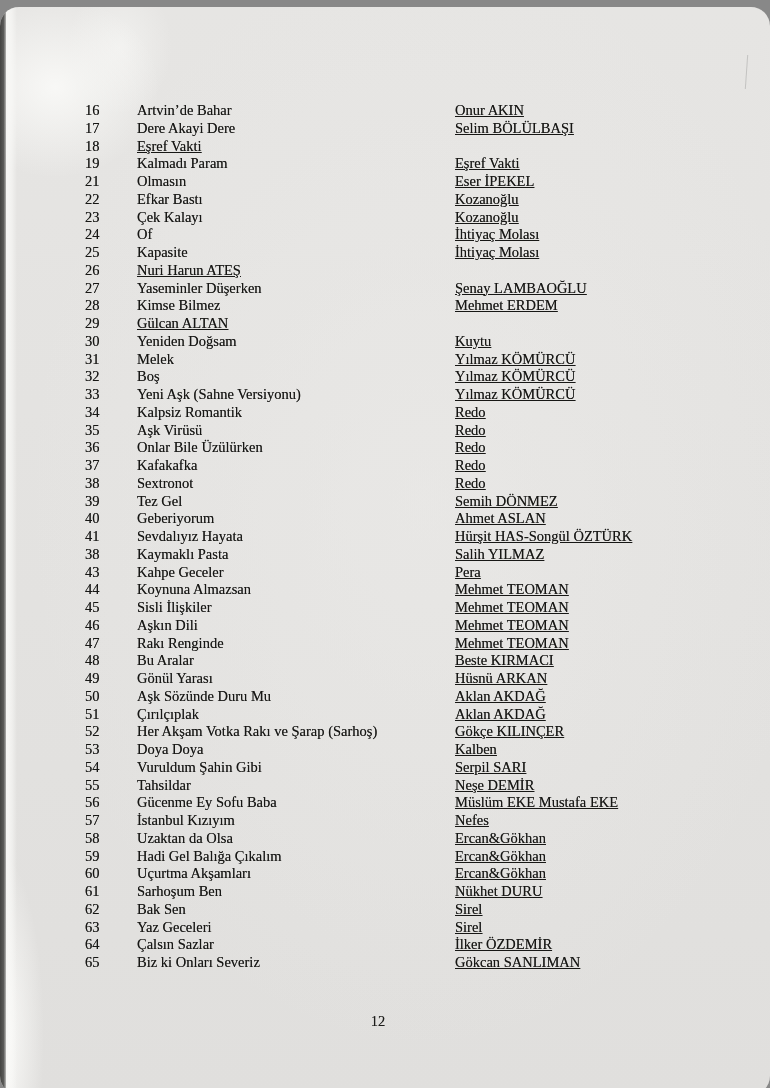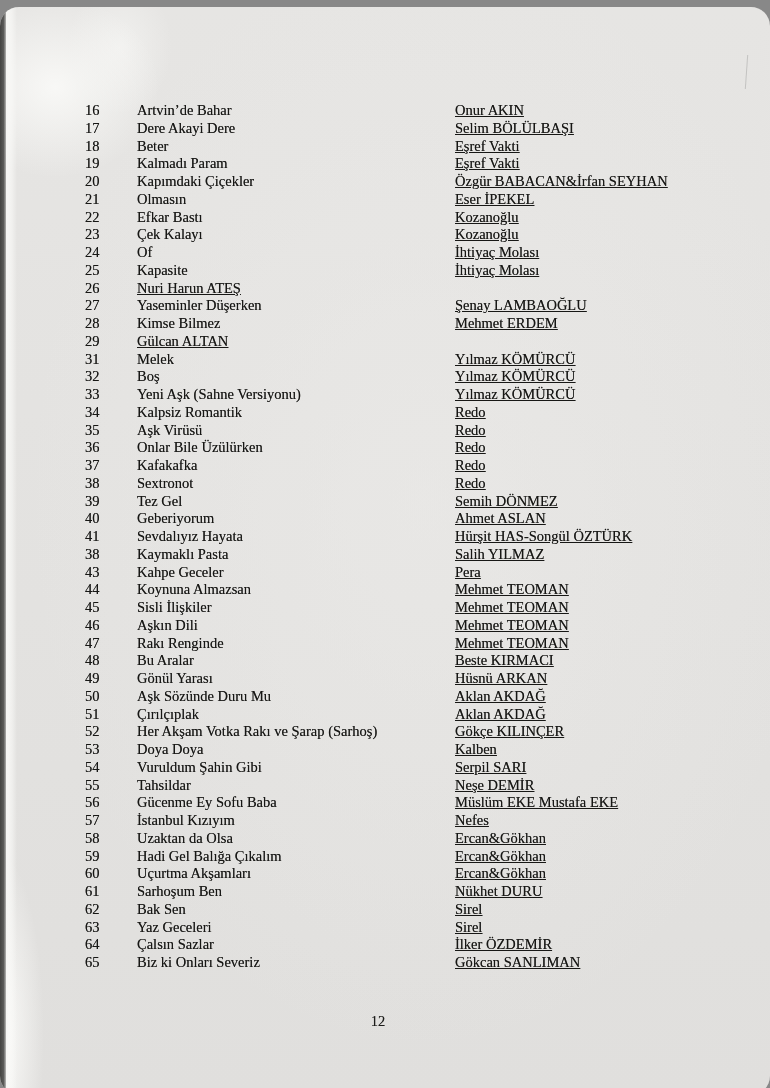--- a/index.html
+++ b/index.html
@@ -75,35 +75,29 @@
       </div>
 
       <div class="row">
         <span class="col-num">17</span>
         <span class="col-title">Dere Akayi Dere</span>
         <span class="col-artist">Selim BÖLÜLBAŞI</span>
       </div>
 
       <div class="row">
         <span class="col-num">18</span>
-        <span class="col-title">Beter</span>
         <span class="col-artist">Eşref Vakti</span>
       </div>
 
       <div class="row">
         <span class="col-num">19</span>
         <span class="col-title">Kalmadı Param</span>
         <span class="col-artist">Eşref Vakti</span>
       </div>
 
-      <div class="row">
-        <span class="col-num">20</span>
-        <span class="col-title">Kapımdaki Çiçekler</span>
-        <span class="col-artist">Özgür BABACAN&amp;İrfan SEYHAN</span>
-      </div>
 
       <div class="row">
         <span class="col-num">21</span>
         <span class="col-title">Olmasın</span>
         <span class="col-artist">Eser İPEKEL</span>
       </div>
 
       <div class="row">
         <span class="col-num">22</span>
         <span class="col-title">Efkar Bastı</span>
@@ -143,20 +137,25 @@
         <span class="col-num">28</span>
         <span class="col-title">Kimse Bilmez</span>
         <span class="col-artist">Mehmet ERDEM</span>
       </div>
 
       <div class="row">
         <span class="col-num">29</span>
         <span class="col-artist">Gülcan ALTAN</span>
       </div>
 
+      <div class="row">
+        <span class="col-num">30</span>
+        <span class="col-title">Yeniden Doğsam</span>
+        <span class="col-artist">Kuytu</span>
+      </div>
 
       <div class="row">
         <span class="col-num">31</span>
         <span class="col-title">Melek</span>
         <span class="col-artist">Yılmaz KÖMÜRCÜ</span>
       </div>
 
       <div class="row">
         <span class="col-num">32</span>
         <span class="col-title">Boş</span>

